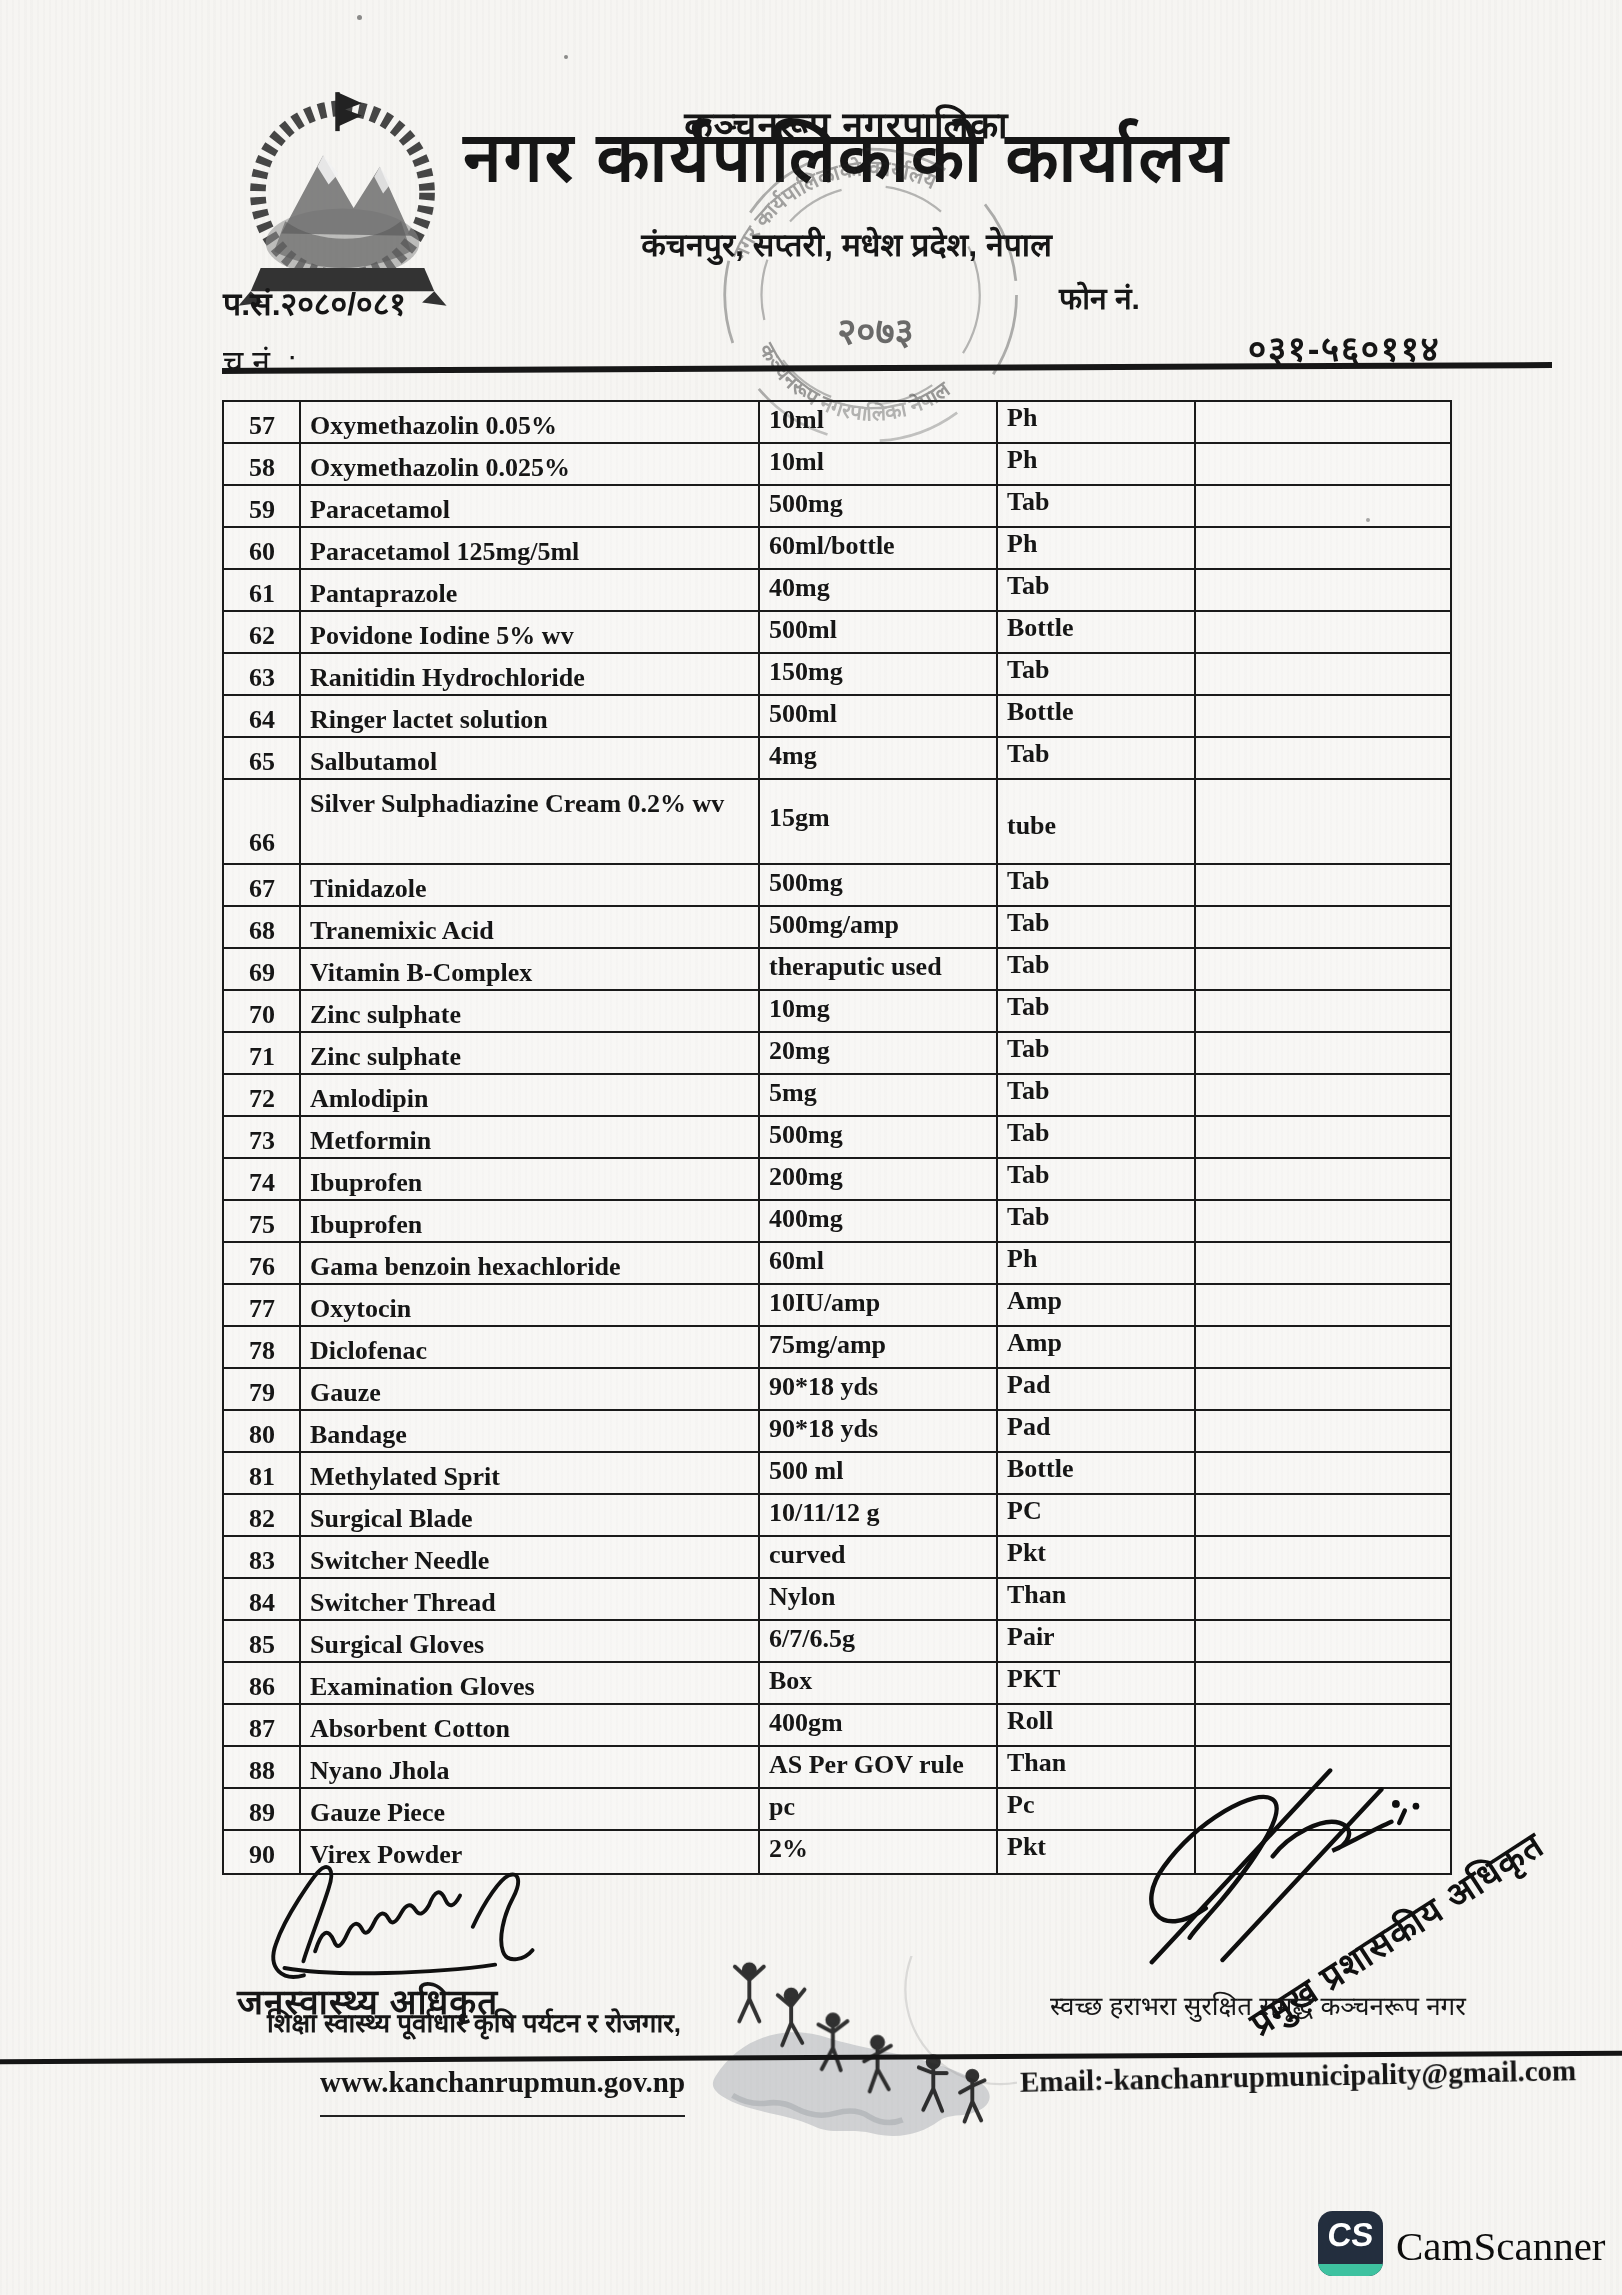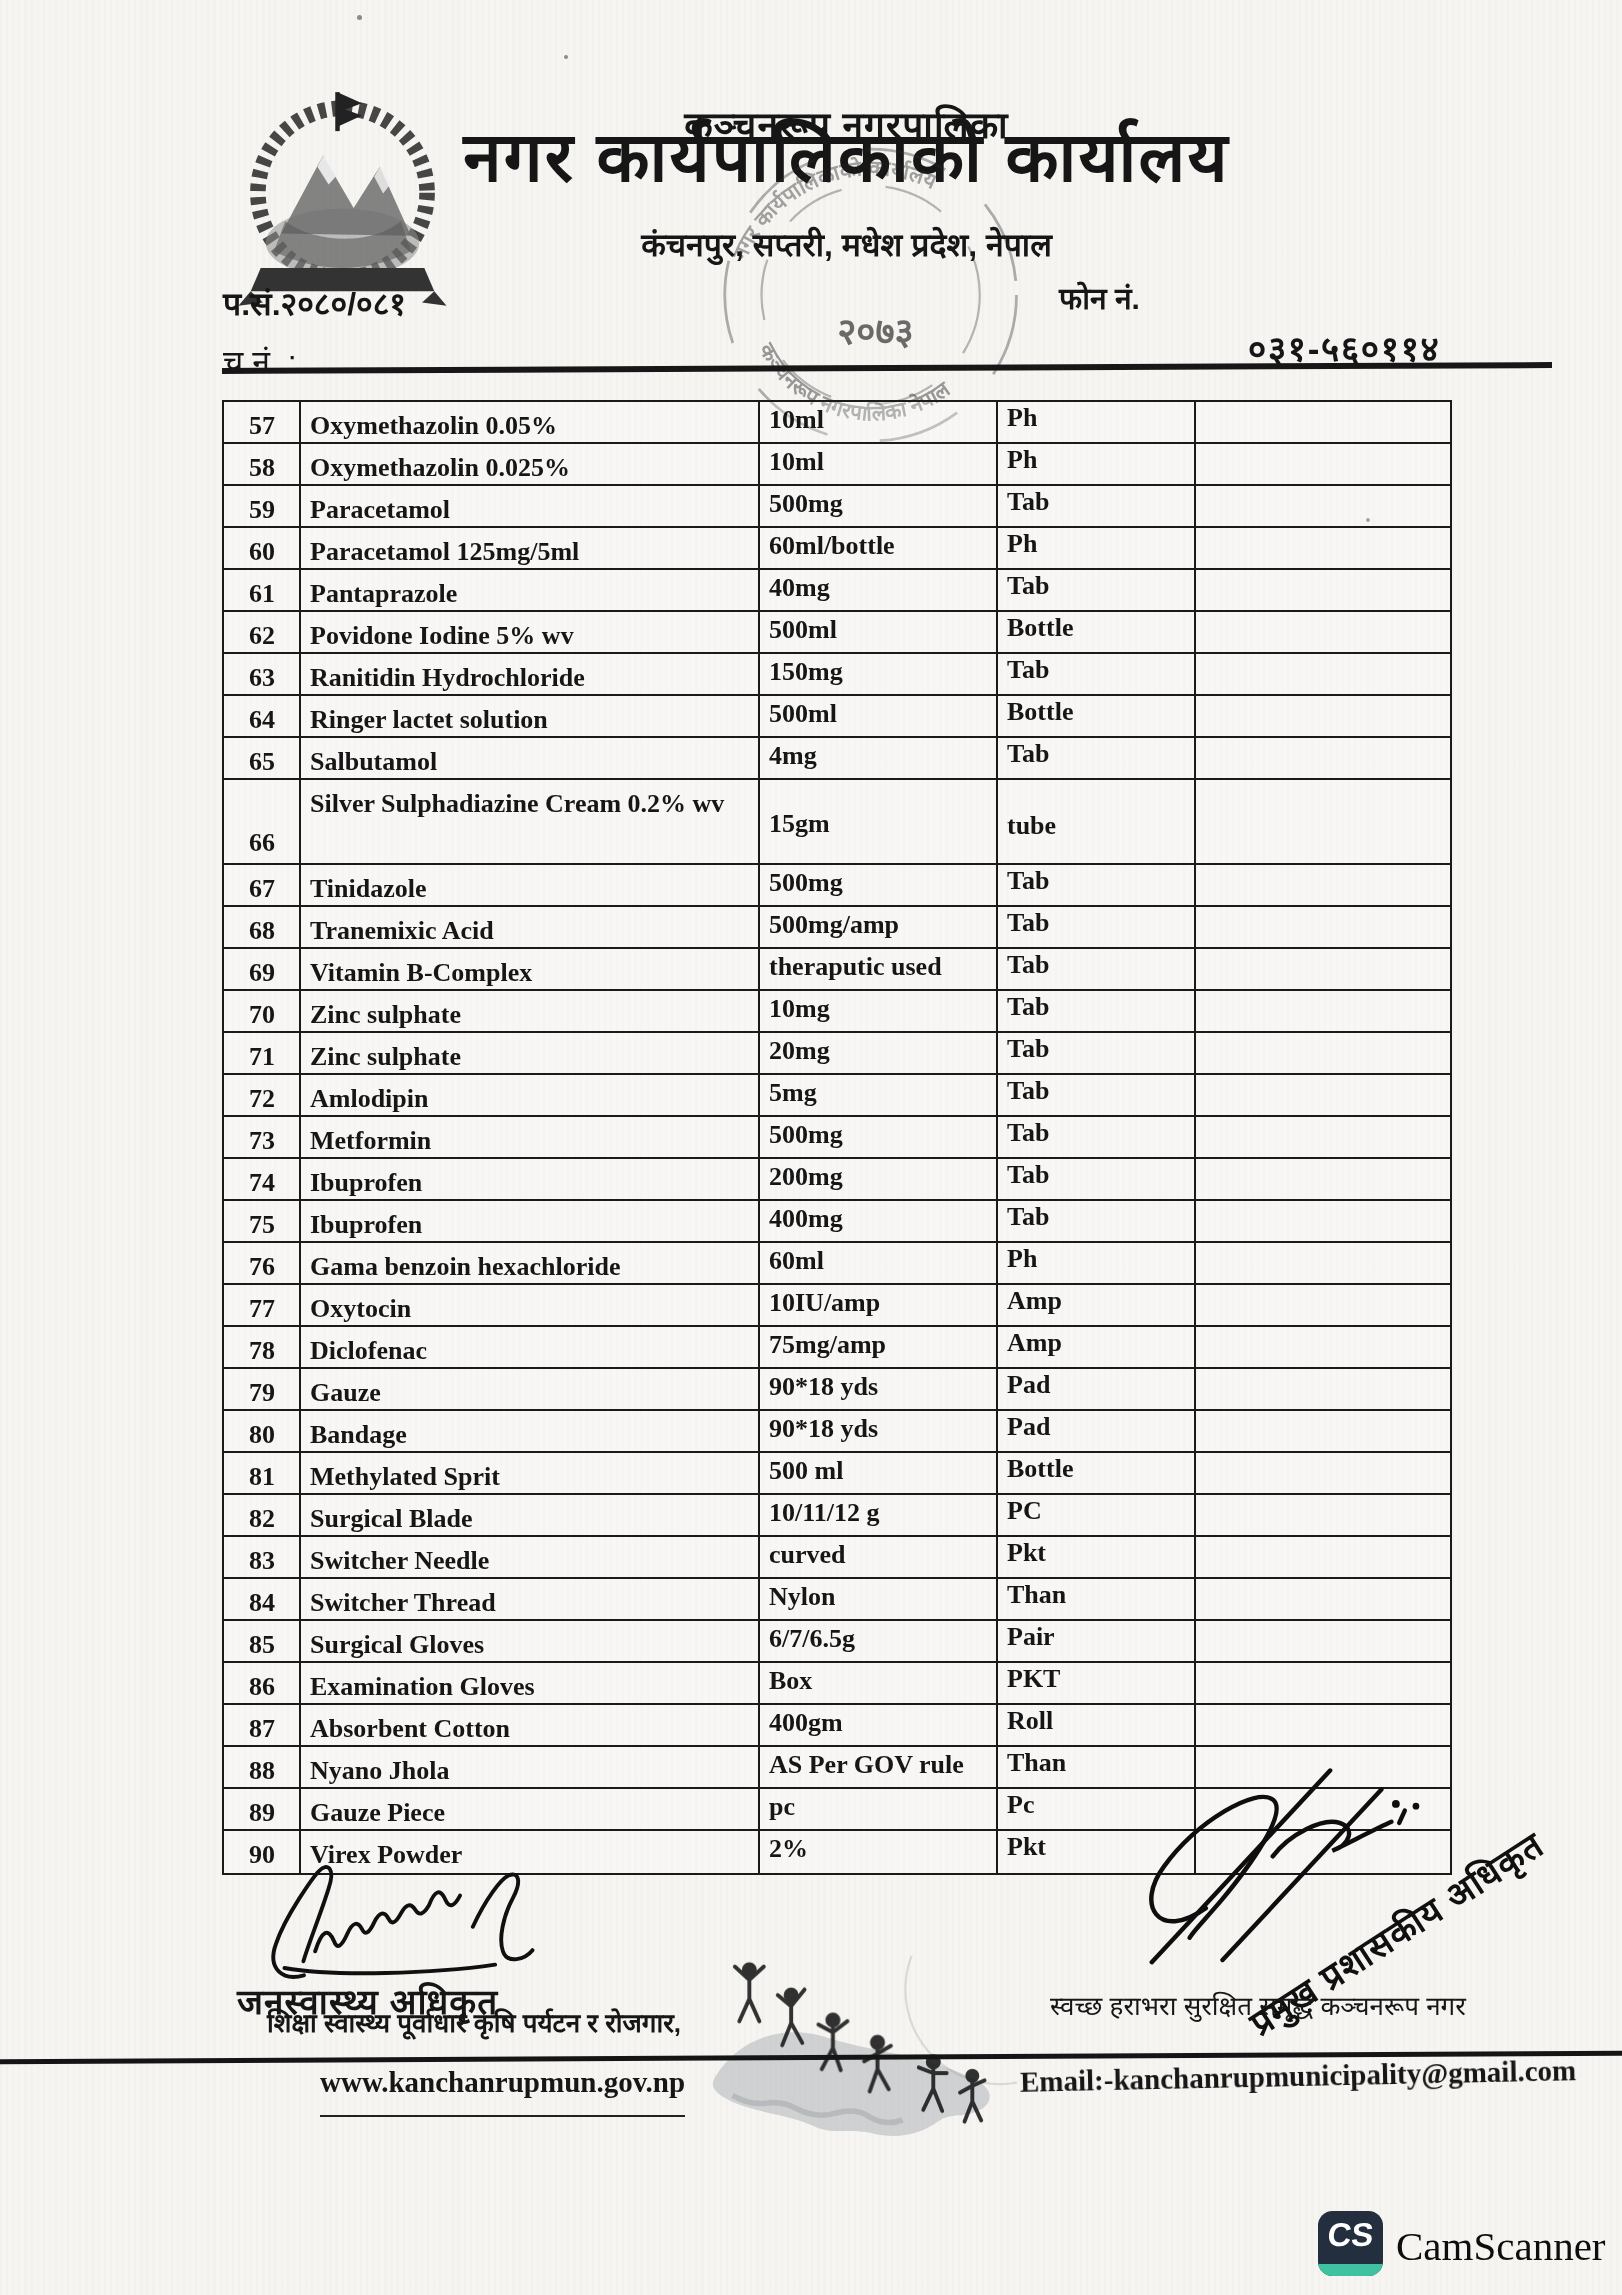--- a/index.html
+++ b/index.html
@@ -35,21 +35,21 @@
   .t-row:last-child{border-bottom:none;}
   .t-row.tall{height:85px;}
   .cell{border-left:2.2px solid #1a1a1a;height:100%;box-sizing:border-box;padding:2.2px 7.8px 0 9px;
         font-size:26px;font-weight:600;font-family:"Liberation Serif",serif;line-height:1.12;overflow:hidden;}
   .cell:first-child{border-left:none;}
   .c-sn{text-align:center;padding-top:9px;}
   .c-name{padding-top:9px;}
   .c-qty{padding-top:3.3px;}
   .c-unit{padding-top:1.1px;}
   .tall .c-sn{padding-top:48px;border-radius:10px;}
-  .tall .c-qty{padding-top:29px;}
+  .tall .c-qty{padding-top:23px;}
   .tall .c-unit{padding-top:31px;}
 
   
   .sig-left{position:absolute;left:251px;top:1861px;width:301px;height:131px;}
   .sig-left-label{position:absolute;left:237px;top:1977px;font-size:35px;font-weight:800;font-family:"Liberation Sans",sans-serif;letter-spacing:1.1px;}
   .sig-right{position:absolute;left:1086px;top:1738px;width:379px;height:240px;}
   .sig-right-label{
     position:absolute;left:1240px;top:2006px;font-size:35px;font-weight:800;
     font-family:"Liberation Sans",sans-serif;white-space:nowrap;
     transform:rotate(-33deg);transform-origin:left top;letter-spacing:1.1px;color:#101010;

